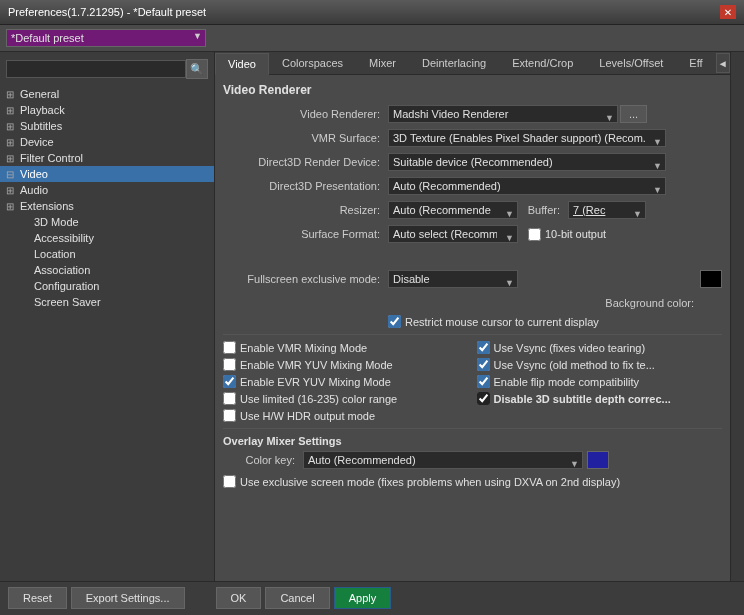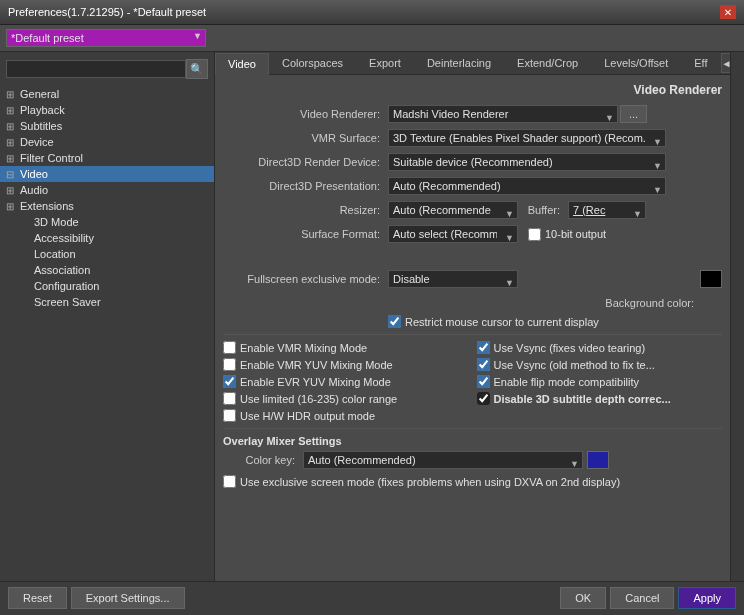--- a/index.html
+++ b/index.html
@@ -39,21 +39,21 @@
       flex-direction: column;
       height: calc(615px - 26px);
     }
     .preset-bar {
       background: #4a4a4a;
       padding: 4px 6px;
       border-bottom: 1px solid #2a2a2a;
     }
     .preset-select {
       width: 200px;
-      background: #a21caf;
+      background: #701a75;
       color: #e0e0e0;
       border: 1px solid #666;
       padding: 2px 4px;
       font-size: 11px;
       appearance: none;
       -webkit-appearance: none;
     }
     .preset-select-wrap {
       position: relative;
       display: inline-block;
@@ -163,21 +163,20 @@
     .panel-scroll {
       flex: 1;
       overflow-y: auto;
       padding: 8px;
     }
     .section-title {
       color: #e0e0e0;
       font-size: 12px;
       font-weight: bold;
       margin-bottom: 8px;
-      text-align: right;
     }
     .form-row {
       display: flex;
       align-items: center;
       margin-bottom: 6px;
     }
     .form-label {
       text-align: right;
       color: #ccc;
       min-width: 165px;
@@ -238,35 +237,34 @@
       margin-left: 4px;
       cursor: pointer;
     }
     .divider { border-top: 1px solid #555; margin: 6px 0; }
     .bottom-bar {
       background: #3c3c3c;
       border-top: 1px solid #2a2a2a;
       padding: 5px 8px;
       display: flex;
       align-items: center;
-      justify-content: space-between;
       gap: 31px;
     }
     .bottom-left { display: flex; gap: 4px; }
     .bottom-right { display: flex; gap: 4px; }
     .btn-main {
       background: #555;
       border: 1px solid #666;
       color: #e0e0e0;
       padding: 4px 14px;
       cursor: pointer;
       font-size: 11px;
     }
     .btn-apply {
-      background: #4c1d95;
+      background: #15803d;
       border: 1px solid #2a5a8a;
       color: #fff;
       padding: 4px 14px;
       cursor: pointer;
       font-size: 11px;
     }
     .scrollbar-area {
       width: 14px;
       background: #3a3a3a;
       border-left: 1px solid #2a2a2a;
@@ -361,21 +359,21 @@
         <span class="expander"></span>
         <span class="item-label">Screen Saver</span>
       </div>
     </div>
 
     <div class="main-panel">
 
       <div class="tabs-bar">
         <div class="tab active">Video</div>
         <div class="tab">Colorspaces</div>
-        <div class="tab">Export</div>
+        <div class="tab">Mixer</div>
         <div class="tab">Deinterlacing</div>
         <div class="tab">Extend/Crop</div>
         <div class="tab">Levels/Offset</div>
         <div class="tab">Eff</div>
         <button class="tab-nav-btn">◄</button>
 
       </div>
 
       <div class="panel-scroll">
         <div class="section-title">Video Renderer</div>

